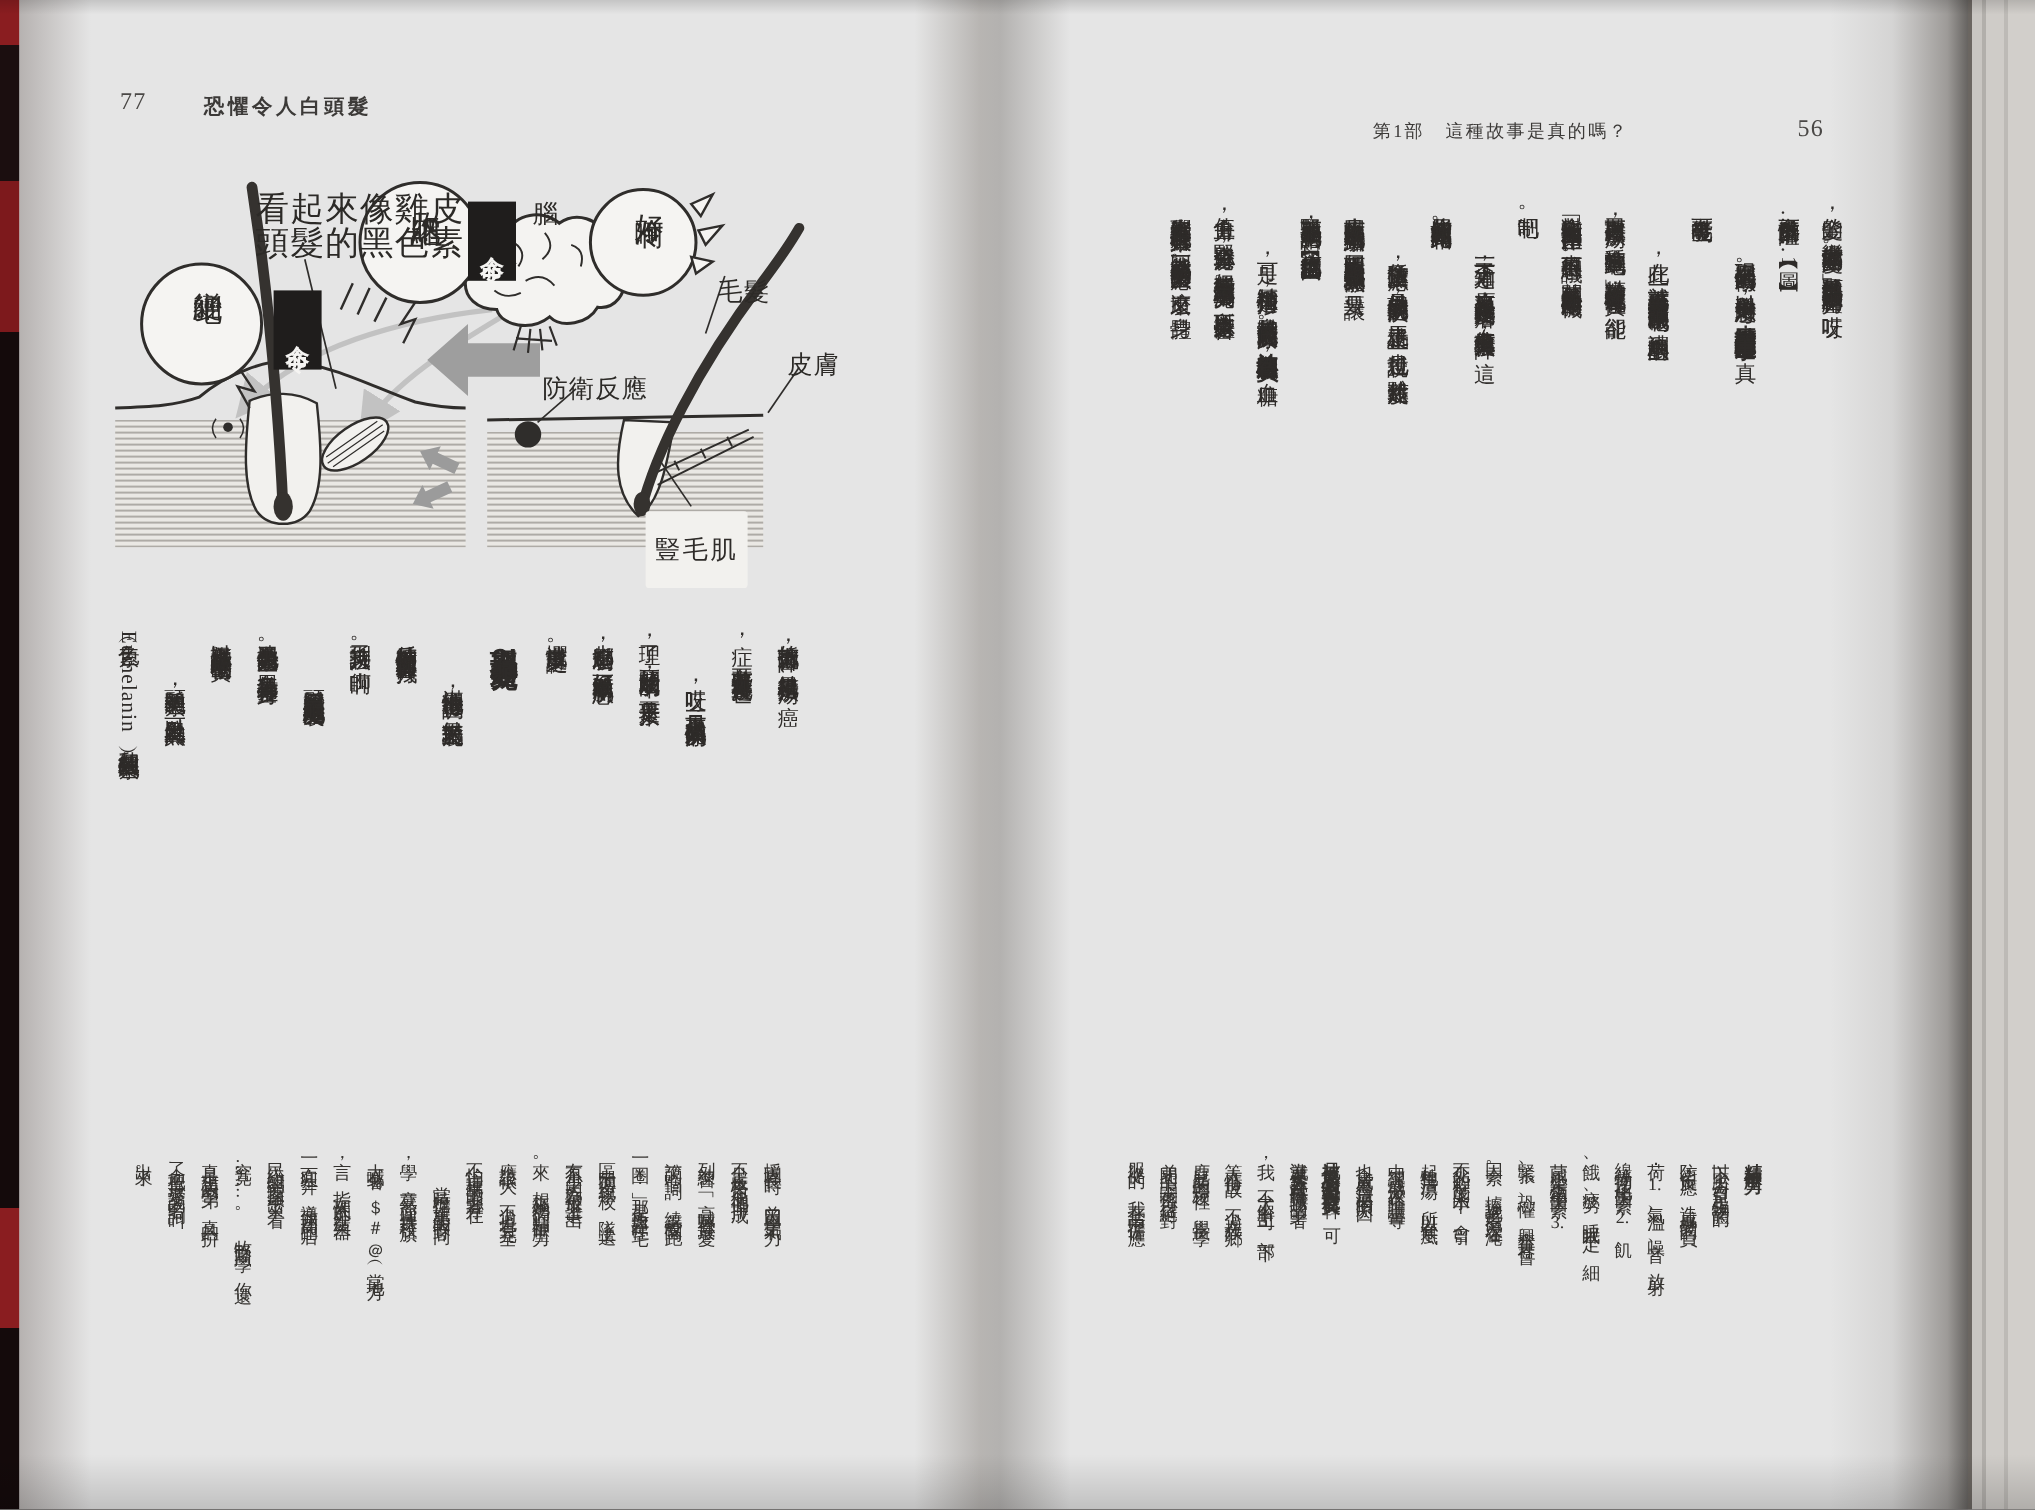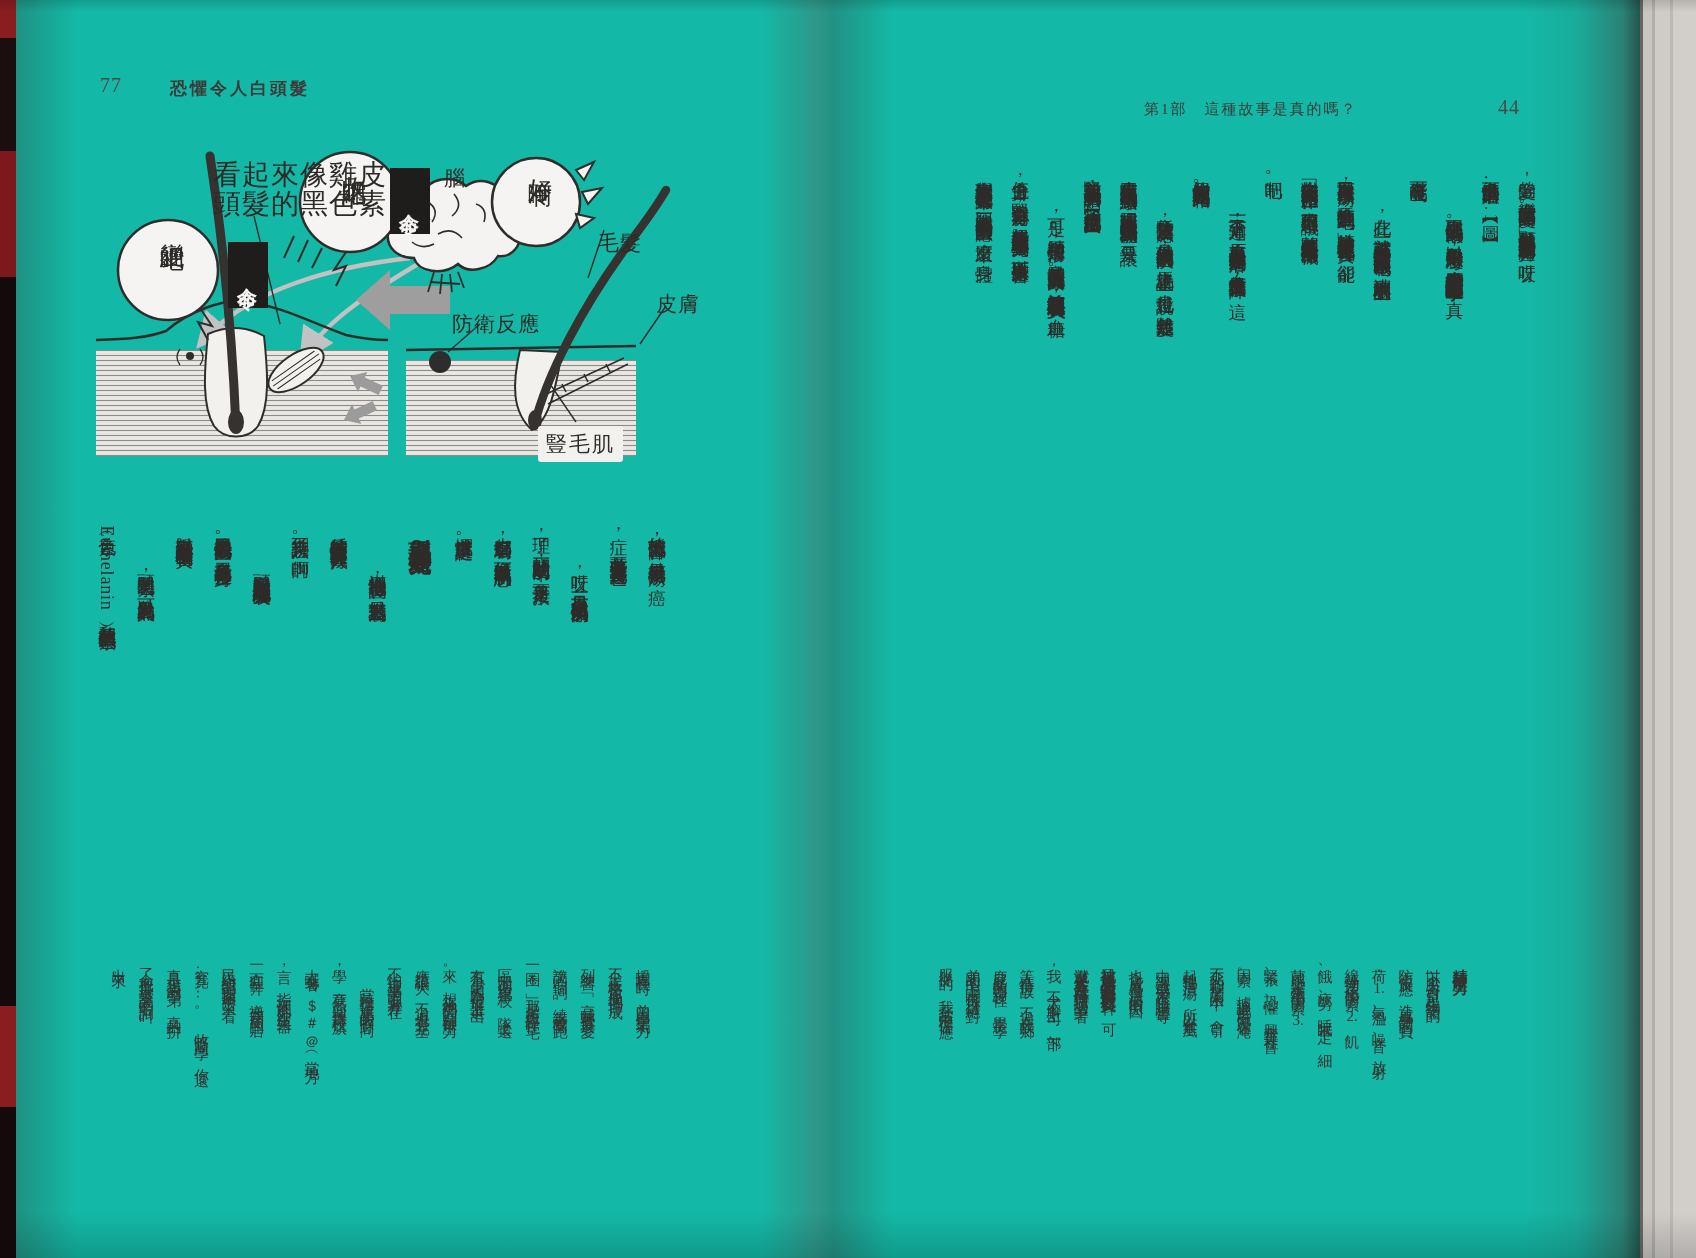--- a/index.html
+++ b/index.html
@@ -1,16 +1,16 @@
 <!DOCTYPE html>
 <html><head>
 <meta charset="utf-8">
 <style>
   html,body{margin:0;padding:0;background:#2b2926;}
-  .scan{position:relative;width:1696px;height:1258px;background:#14b8a6;overflow:hidden;
+  .scan{position:relative;width:1696px;height:1258px;background:#e5e5e5;overflow:hidden;
         font-family:"Liberation Serif","DejaVu Serif",serif;color:#2e2b29;}
   .abs{position:absolute;}
   
   .edge-left{left:0;top:0;width:16px;height:100%;
     background:linear-gradient(180deg,#8a1d20 0 3%,#1b0e0f 3% 12%,#7d191c 12% 22%,#140a0b 22% 80%,#8a1d20 80% 88%,#140a0b 88% 100%);}
   .edge-left-soft{left:16px;top:0;width:60px;height:100%;
     background:linear-gradient(90deg,rgba(60,45,40,.28),rgba(0,0,0,0));}
   .gutter{left:762px;top:0;width:130px;height:100%;
     background:linear-gradient(90deg,rgba(120,110,100,0) 0%,rgba(96,88,80,.34) 42%,rgba(64,58,52,.30) 55%,rgba(120,110,100,0) 100%);}
   .edge-rightcurve{left:1525px;top:0;width:115px;height:100%;
@@ -32,21 +32,21 @@
   .col .b{font-family:"Liberation Sans","DejaVu Sans",sans-serif;font-weight:700;}
   .col.heading{font-size:23px;line-height:48px;letter-spacing:2px;}
   .tcy{text-combine-upright:all;}
   
   .fig-label{position:absolute;font-size:21px;letter-spacing:1px;color:#2c2a27;}
   .fig-label-big{position:absolute;font-size:28px;line-height:29px;letter-spacing:1px;color:#2c2a27;}
   .bubble-text{position:absolute;writing-mode:vertical-rl;font-size:24px;letter-spacing:3px;color:#2c2a27;}
   .cmd{position:absolute;width:40px;height:66px;background:#1f1d1c;color:#f5f4f2;
        writing-mode:vertical-rl;font-family:"Liberation Sans","DejaVu Sans",sans-serif;
        font-weight:700;font-size:20px;letter-spacing:3px;display:flex;align-items:center;justify-content:center;}
-  .muscle-box{position:absolute;background:#f2f1ee;border-radius:3px;padding:4px 8px;font-size:21px;letter-spacing:2px;}
+  .muscle-box{position:absolute;background:#f2f1ee;border-radius:3px;padding:18px 8px;font-size:21px;letter-spacing:2px;}
   .caption{position:absolute;font-family:"Liberation Sans","DejaVu Sans",sans-serif;
            font-weight:700;font-size:19px;letter-spacing:.5px;color:#262422;}
 </style>
 </head>
 <body>
 
 <div class="scan">
 
   <div class="abs head-num" style="left:100px;top:74px;">77</div>
   <div class="abs head-title" style="left:170px;top:77px;">恐懼令人白頭髮</div>
@@ -173,21 +173,21 @@
       <div class="col">言，指女性的外生殖器）</div>
       <div class="col">一面狂奔，導致四周的居</div>
       <div class="col">民紛紛開窗探頭出來一看</div>
       <div class="col">究竟……。牧野同學，你還</div>
       <div class="col">真是忠貞的學弟，真的拚</div>
       <div class="col">了命把你最愛說的名詞叫</div>
       <div class="col">出來了。</div>
     </div>
 
   <div class="abs head-chapter" style="left:1144px;top:100px;">第1部　這種故事是真的嗎？</div>
-  <div class="abs head-num" style="left:1498px;top:96px;">44</div>
+  <div class="abs head-num" style="left:1498px;top:96px;">56</div>
 
   <div class="vblock right-main" style="left:965px;top:167px;width:580px;height:784px;">
       <div class="col">的金髮，變成像老太婆的滿頭白髮。」顯然她是遭受了筆墨難以形容的精神壓力。哎呀，</div>
       <div class="col">多麼可憐的王后陛下……【圖1】</div>
       <div class="col">　　現在不是同情她的時候。以科學的角度來思考，<span class="b">精神壓力會讓人滿頭白髮這種事</span>，真</div>
       <div class="col">有可能發生嗎？</div>
       <div class="col">　　在此，就試著查一下精神壓力會對肉體產生何種影響及作用機制吧。遭到壞心眼的上</div>
       <div class="col">司欺壓而導致胃潰瘍，這種事常常聽到吧。「精神」雖然沒有質量也沒有化學性質，卻能</div>
       <div class="col">對物質所形成的「肉體」產生作用，真的很不可思議。其間必然是經過非常複雜的作用機</div>
       <div class="col">制吧。</div>

